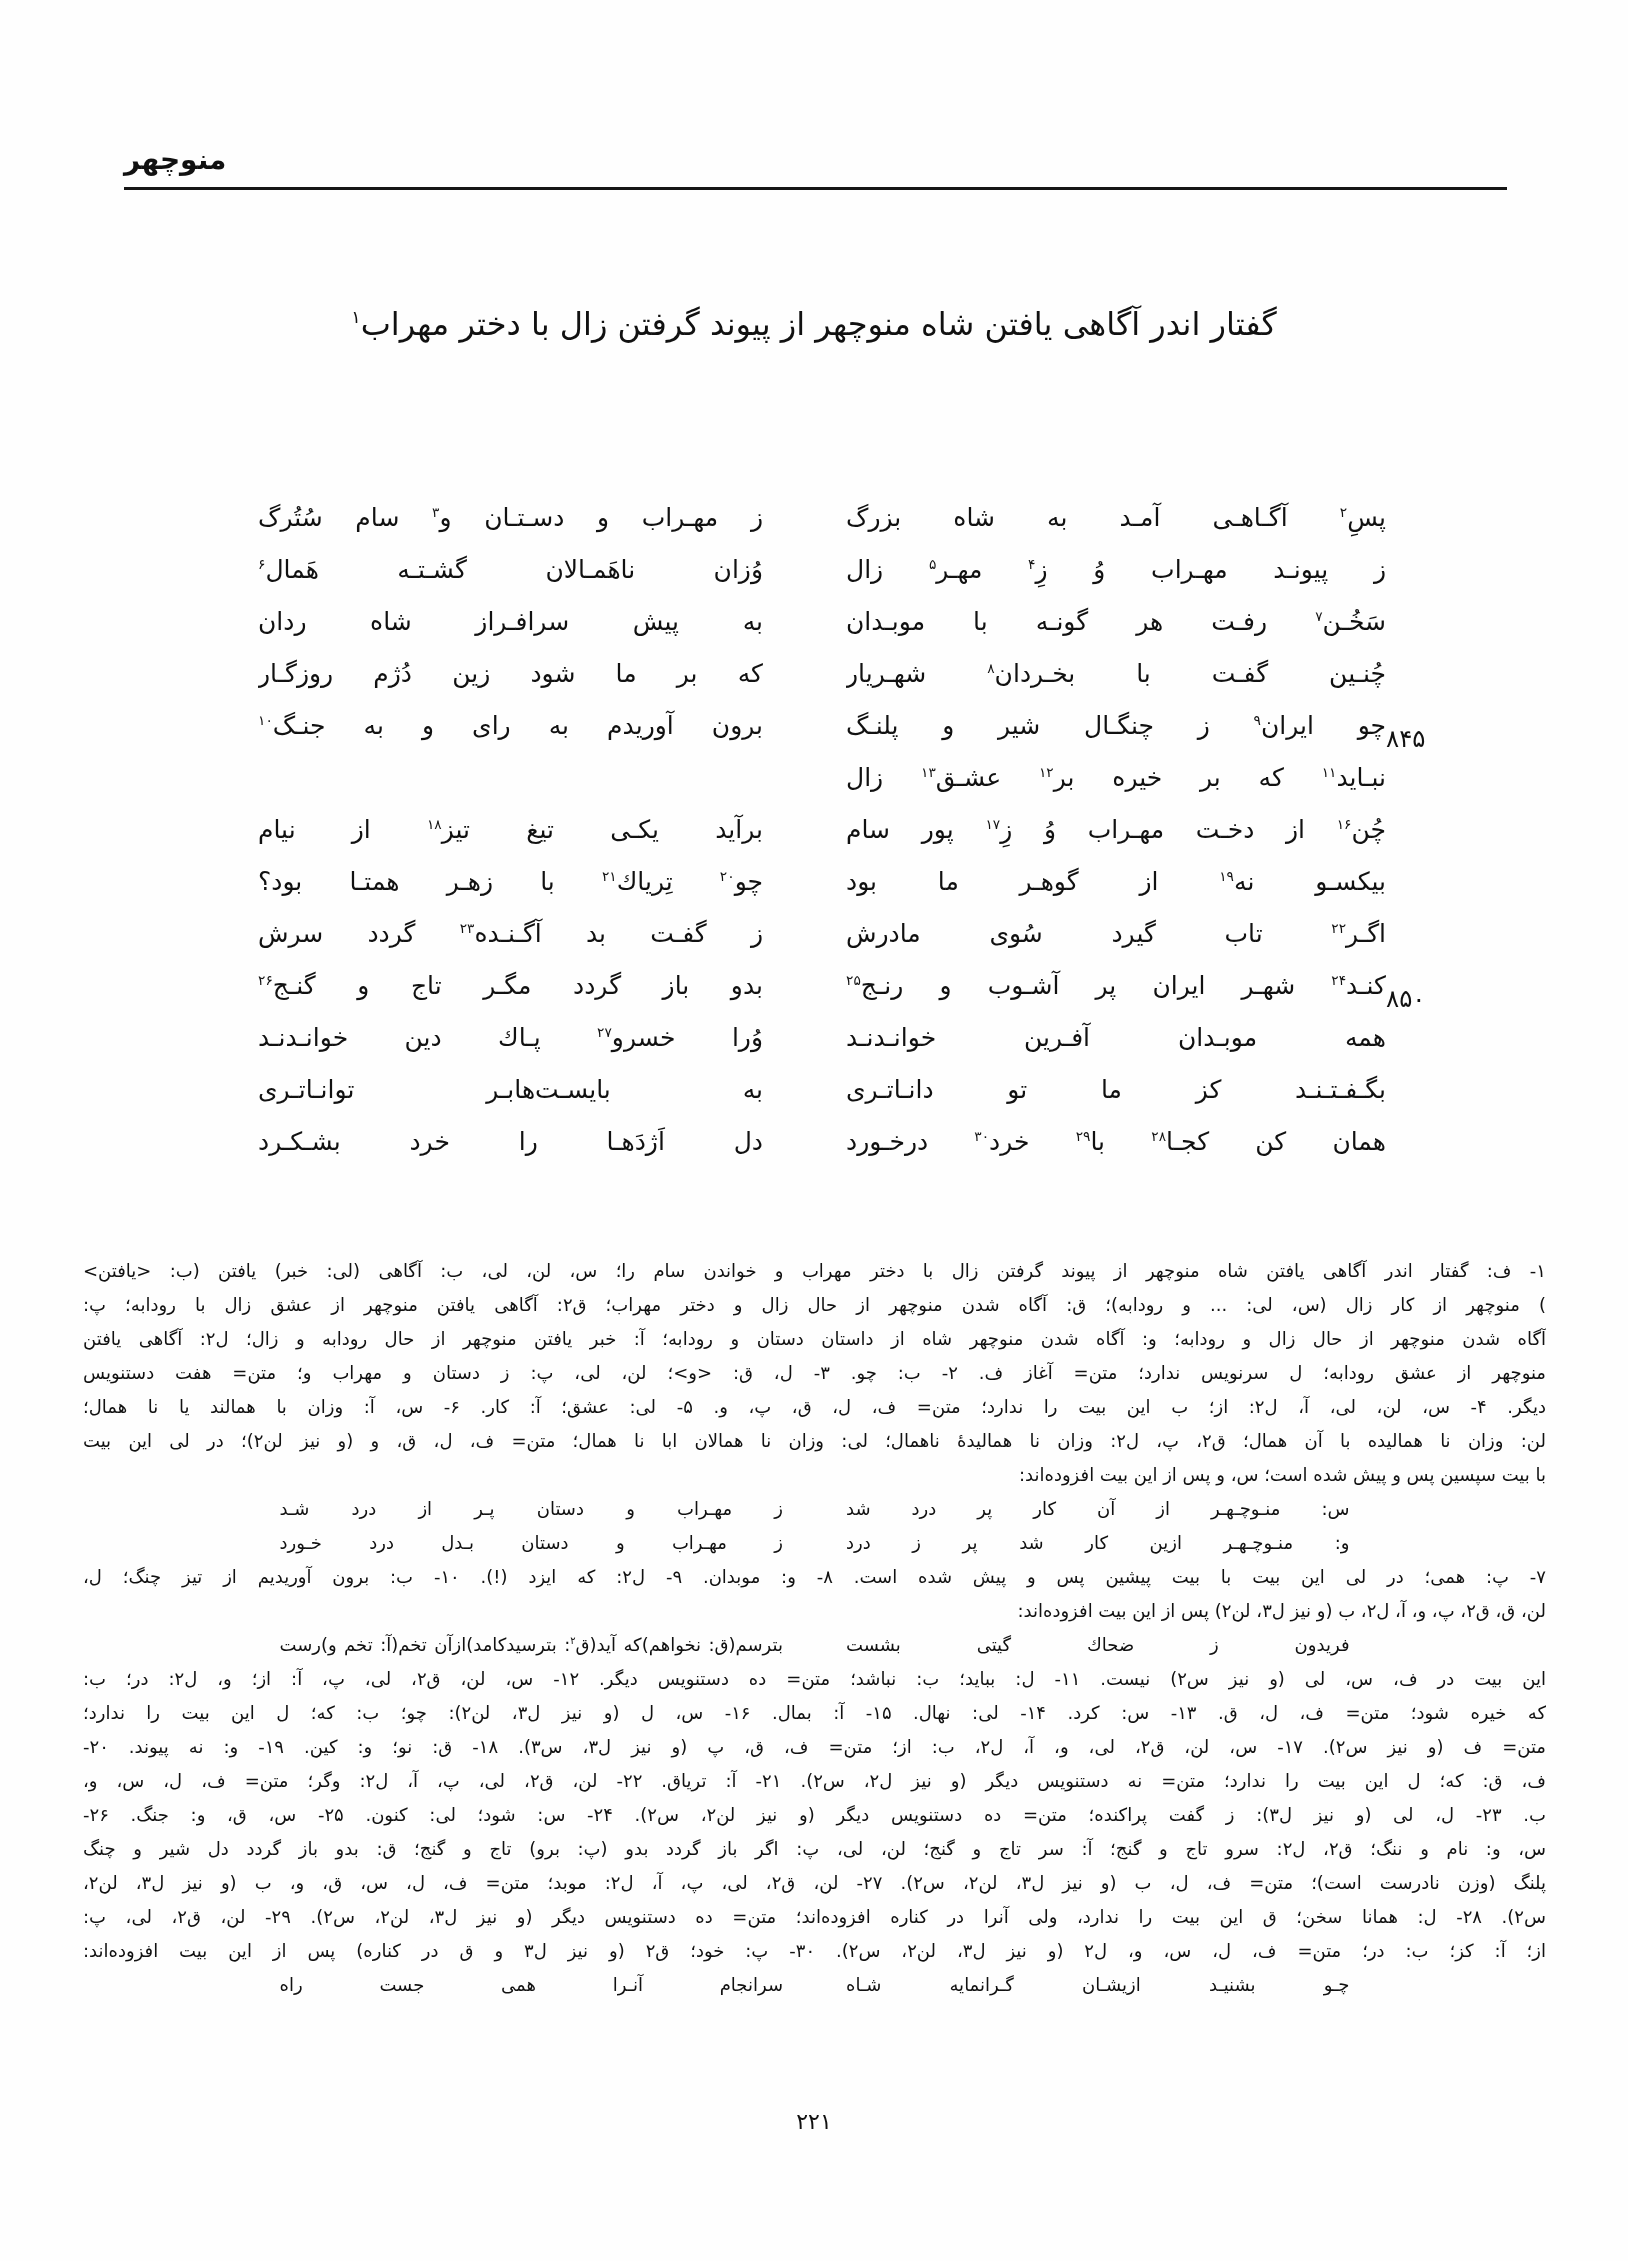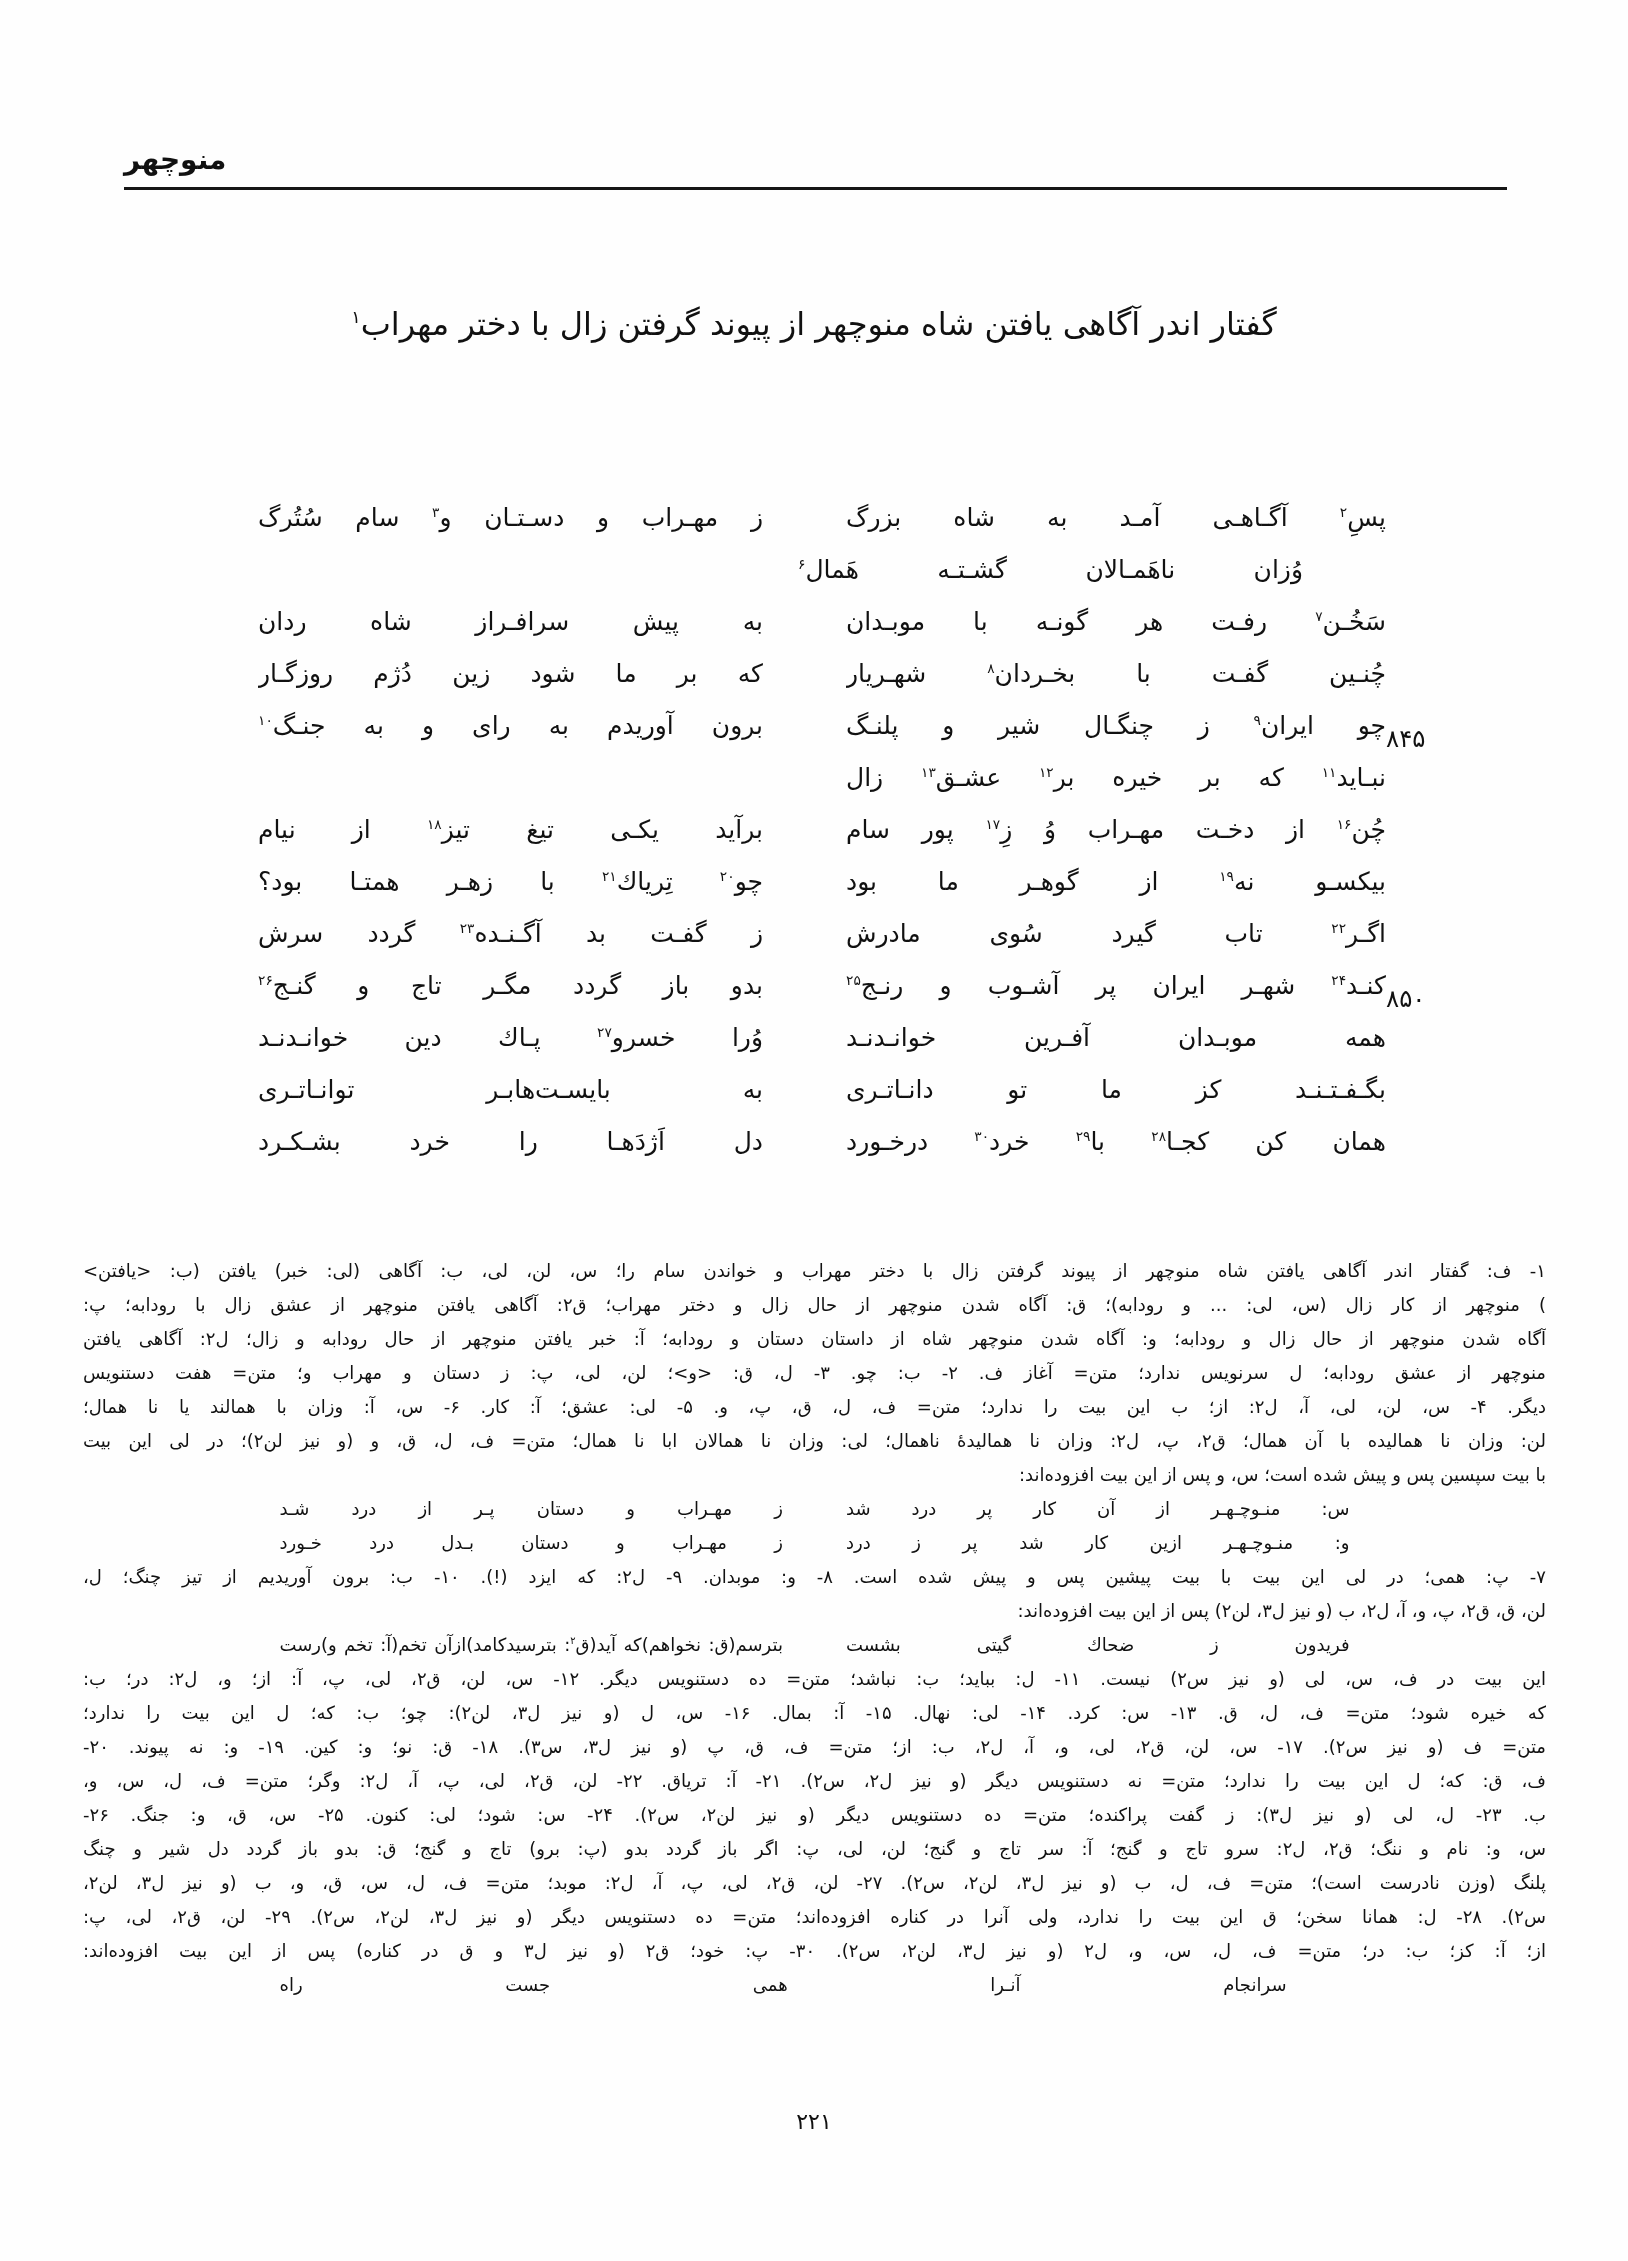--- a/index.html
+++ b/index.html
@@ -65,20 +65,21 @@
 
   <div class="poem">
     <div class="prow">
         <span class="vnum"></span>
         <span class="hemi h1">پسِ<sup>۲</sup> آگـاهـی آمـد به شاه بزرگ</span>
         <span class="hgap"></span>
         <span class="hemi h2">ز مهـراب و دسـتـان و<sup>۳</sup> سام سُتُرگ</span>
       </div>
     <div class="prow">
         <span class="vnum"></span>
+        <span class="hemi h1">ز پیونـد مهـراب وُ زِ<sup>۴</sup> مهـر<sup>۵</sup> زال</span>
         <span class="hgap"></span>
         <span class="hemi h2">وُزان ناهَمـالان گشـتـه هَمال<sup>۶</sup></span>
       </div>
     <div class="prow">
         <span class="vnum"></span>
         <span class="hemi h1">سَخُـن<sup>۷</sup> رفـت هر گونـه با موبـدان</span>
         <span class="hgap"></span>
         <span class="hemi h2">به پیش سرافـراز شاه ردان</span>
       </div>
     <div class="prow">
@@ -170,20 +171,21 @@
     <div class="fn">این بیت در ف، س، لی (و نیز س۲) نیست. ۱۱- ل: بباید؛ ب: نباشد؛ متن= ده دستنویس دیگر. ۱۲- س، لن، ق۲، لی، پ، آ: از؛ و، ل۲: در؛ ب:</div>
     <div class="fn">که خیره شود؛ متن= ف، ل، ق. ۱۳- س: کرد. ۱۴- لی: نهال. ۱۵- آ: بمال. ۱۶- س، ل (و نیز ل۳، لن۲): چو؛ ب: که؛ ل این بیت را ندارد؛</div>
     <div class="fn">متن= ف (و نیز س۲). ۱۷- س، لن، ق۲، لی، و، آ، ل۲، ب: از؛ متن= ف، ق، پ (و نیز ل۳، س۳). ۱۸- ق: نو؛ و: کین. ۱۹- و: نه پیوند. ۲۰-</div>
     <div class="fn">ف، ق: که؛ ل این بیت را ندارد؛ متن= نه دستنویس دیگر (و نیز ل۲، س۲). ۲۱- آ: تریاق. ۲۲- لن، ق۲، لی، پ، آ، ل۲: وگر؛ متن= ف، ل، س، و،</div>
     <div class="fn">ب. ۲۳- ل، لی (و نیز ل۳): ز گفت پراکنده؛ متن= ده دستنویس دیگر (و نیز لن۲، س۲). ۲۴- س: شود؛ لی: کنون. ۲۵- س، ق، و: جنگ. ۲۶-</div>
     <div class="fn">س، و: نام و ننگ؛ ق۲، ل۲: سرو تاج و گنج؛ آ: سر تاج و گنج؛ لن، لی، پ: اگر باز گردد بدو (پ: برو) تاج و گنج؛ ق: بدو باز گردد دل شیر و چنگ</div>
     <div class="fn">پلنگ (وزن نادرست است)؛ متن= ف، ل، ب (و نیز ل۳، لن۲، س۲). ۲۷- لن، ق۲، لی، پ، آ، ل۲: موبد؛ متن= ف، ل، س، ق، و، ب (و نیز ل۳، لن۲،</div>
     <div class="fn">س۲). ۲۸- ل: همانا سخن؛ ق این بیت را ندارد، ولی آنرا در کناره افزوده‌اند؛ متن= ده دستنویس دیگر (و نیز ل۳، لن۲، س۲). ۲۹- لن، ق۲، لی، پ:</div>
     <div class="fn">از؛ آ: کز؛ ب: در؛ متن= ف، ل، س، و، ل۲ (و نیز ل۳، لن۲، س۲). ۳۰- پ: خود؛ ق۲ (و نیز ل۳ و ق در کناره) پس از این بیت افزوده‌اند:</div>
     <div class="fverse">
+        <span class="fh">چـو بشنیـد ازیشـان گـرانمایه شـاه</span>
         <span class="fsep"></span>
         <span class="fh">سرانجام آنـرا همی جست راه</span>
       </div>
   </div>
 
   <div class="folio">۲۲۱</div>
 
 </div>
 
 

